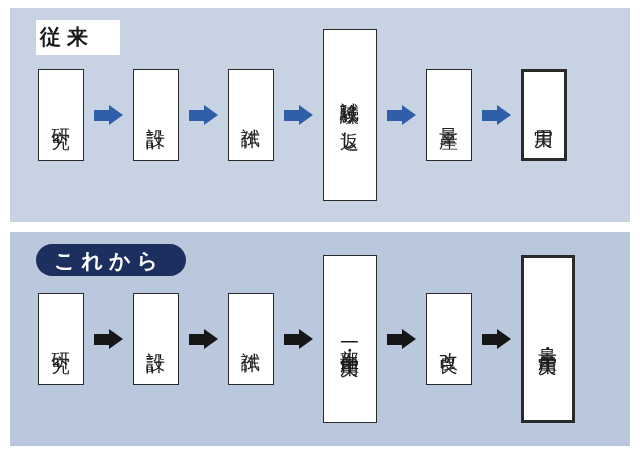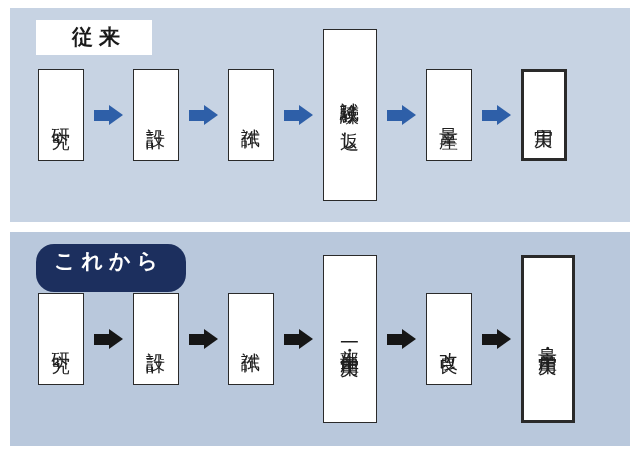--- a/index.html
+++ b/index.html
@@ -26,33 +26,33 @@
   }
   .panel-top { background: #c7d3e3; }
   .panel-bottom { background: #b9c8dc; }
 
   .panel-label {
     position: absolute;
     top: 12px; left: 26px;
     font-size: 21px;
     font-weight: bold;
     letter-spacing: 6px;
-    padding: 5px 26px 5px 36px;
+    padding: 5px 26px 5px 4px;
     line-height: 1.2;
     z-index: 2;
   }
   .panel-label.plain {
     background: #ffffff;
     color: #1a1a1a;
   }
   .panel-label.pill {
     background: #1c2f5e;
     color: #ffffff;
     border-radius: 18px;
-    padding: 5px 22px 18px 18px;
+    padding: 5px 22px 2px 18px;
   }
 
   .box {
     background: #ffffff;
     border: 1.5px solid #2a2a2a;
     display: flex;
     align-items: center;
     justify-content: center;
     flex: 0 0 auto;
     width: 46px;

